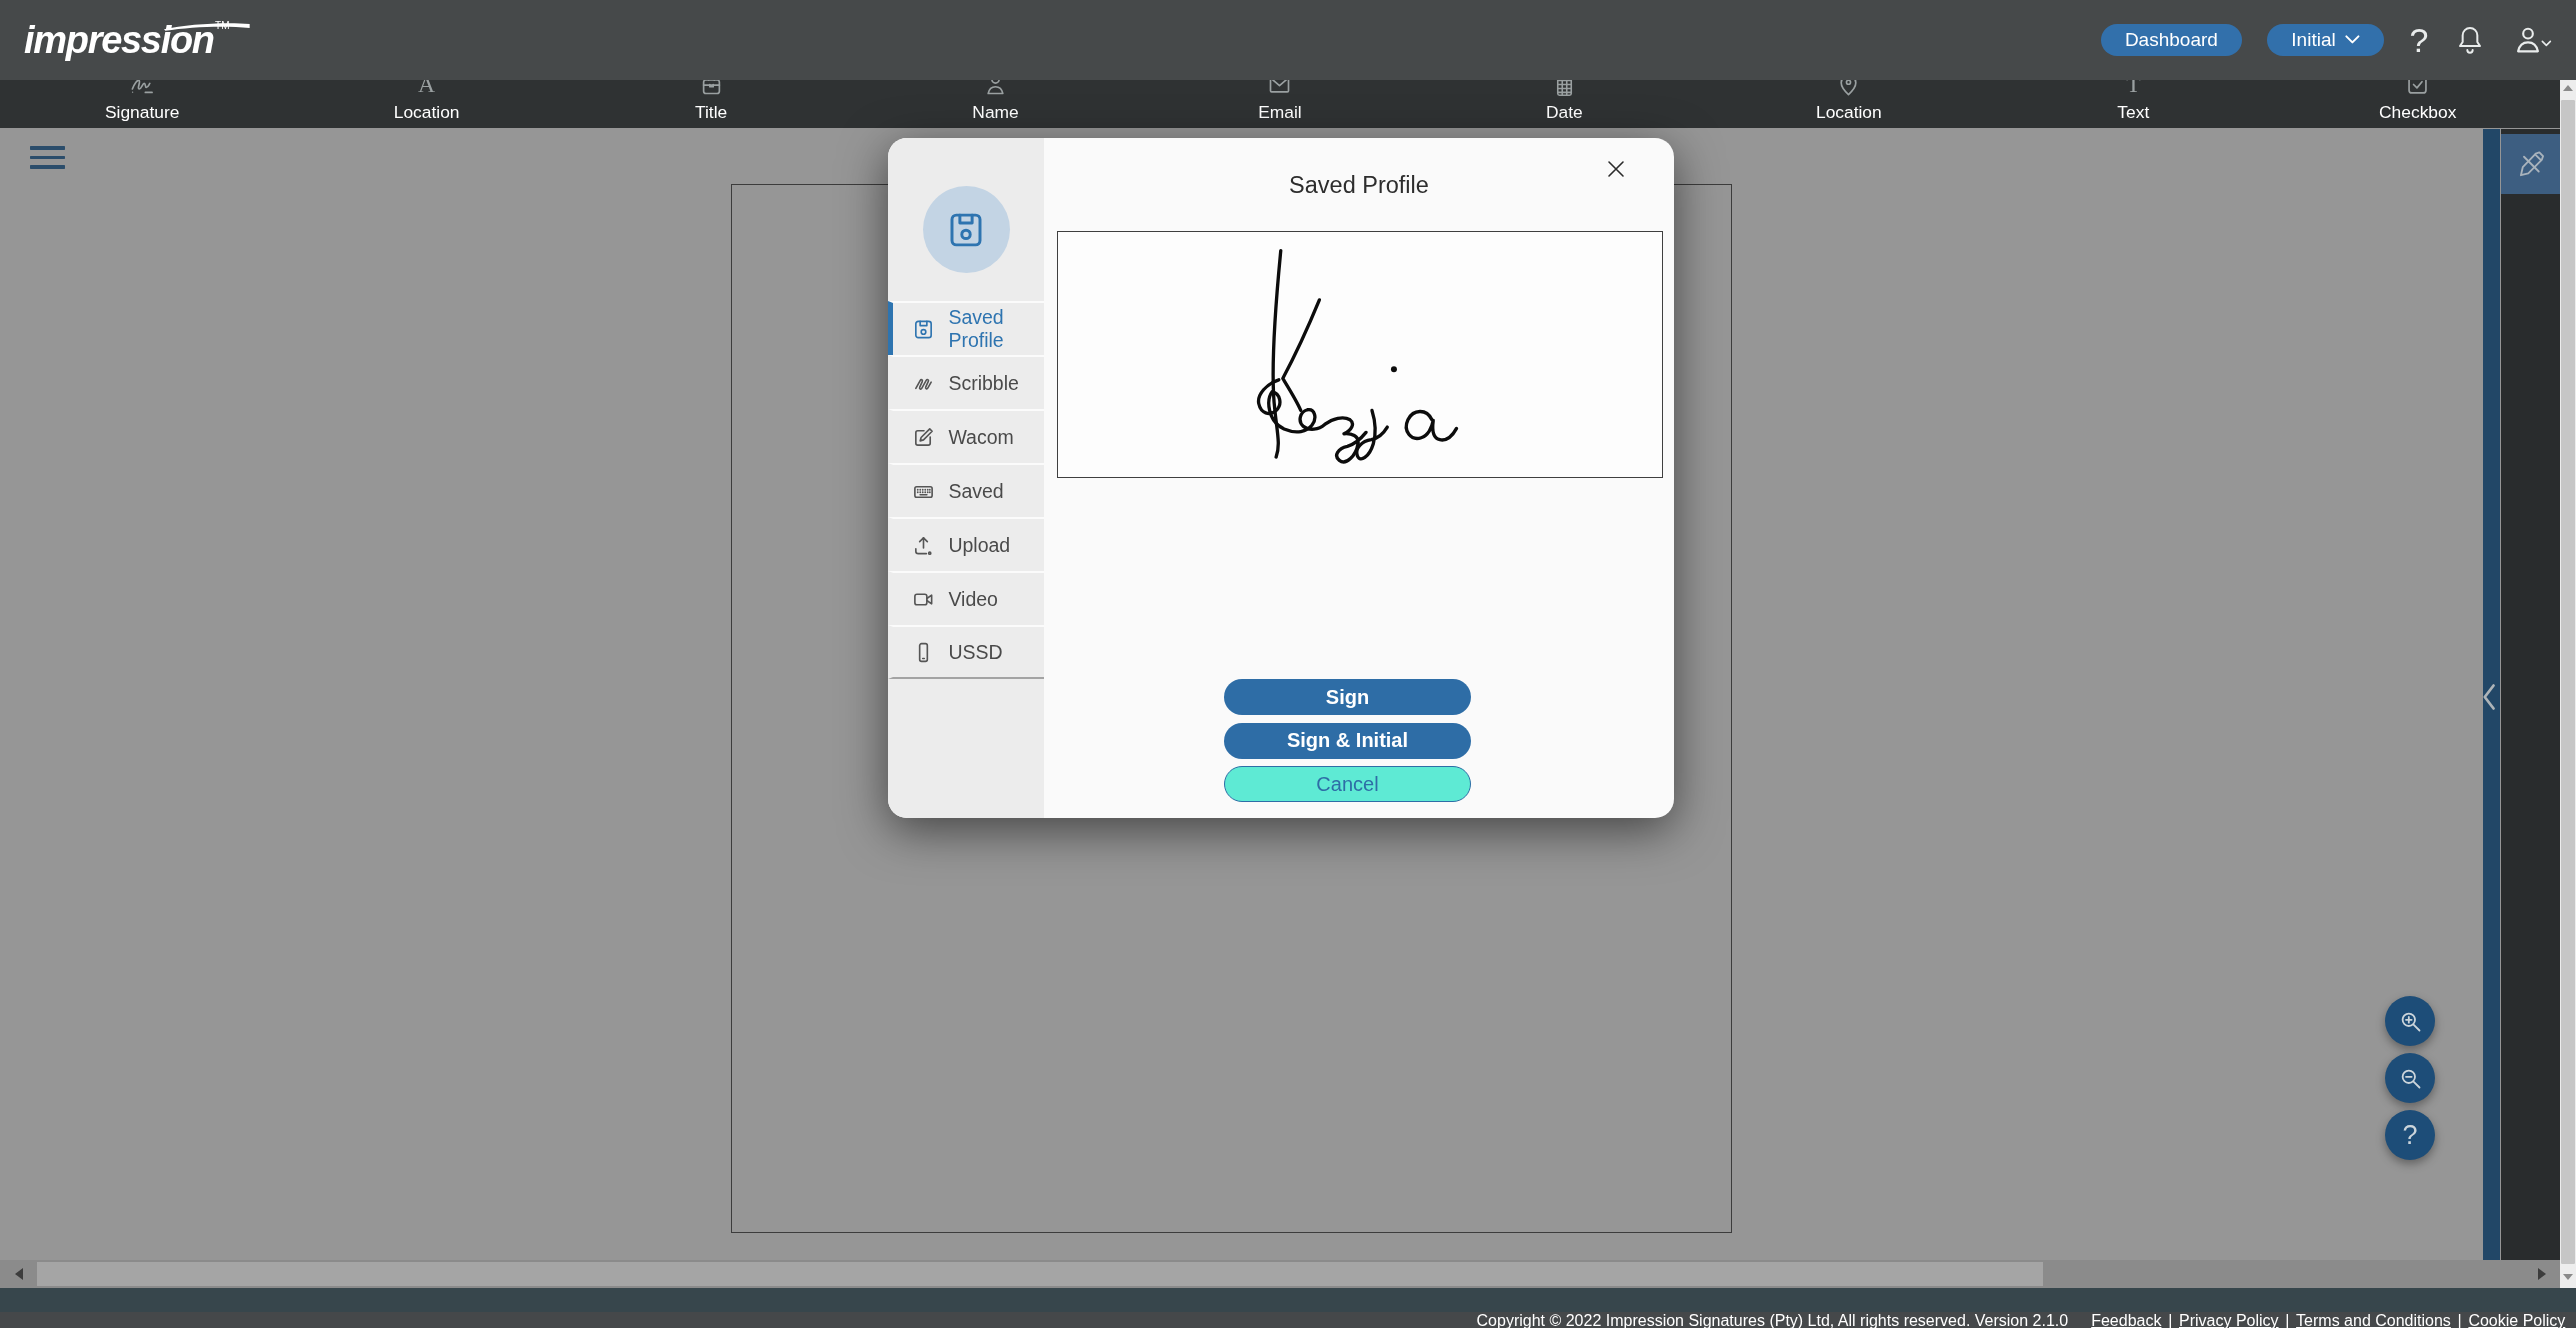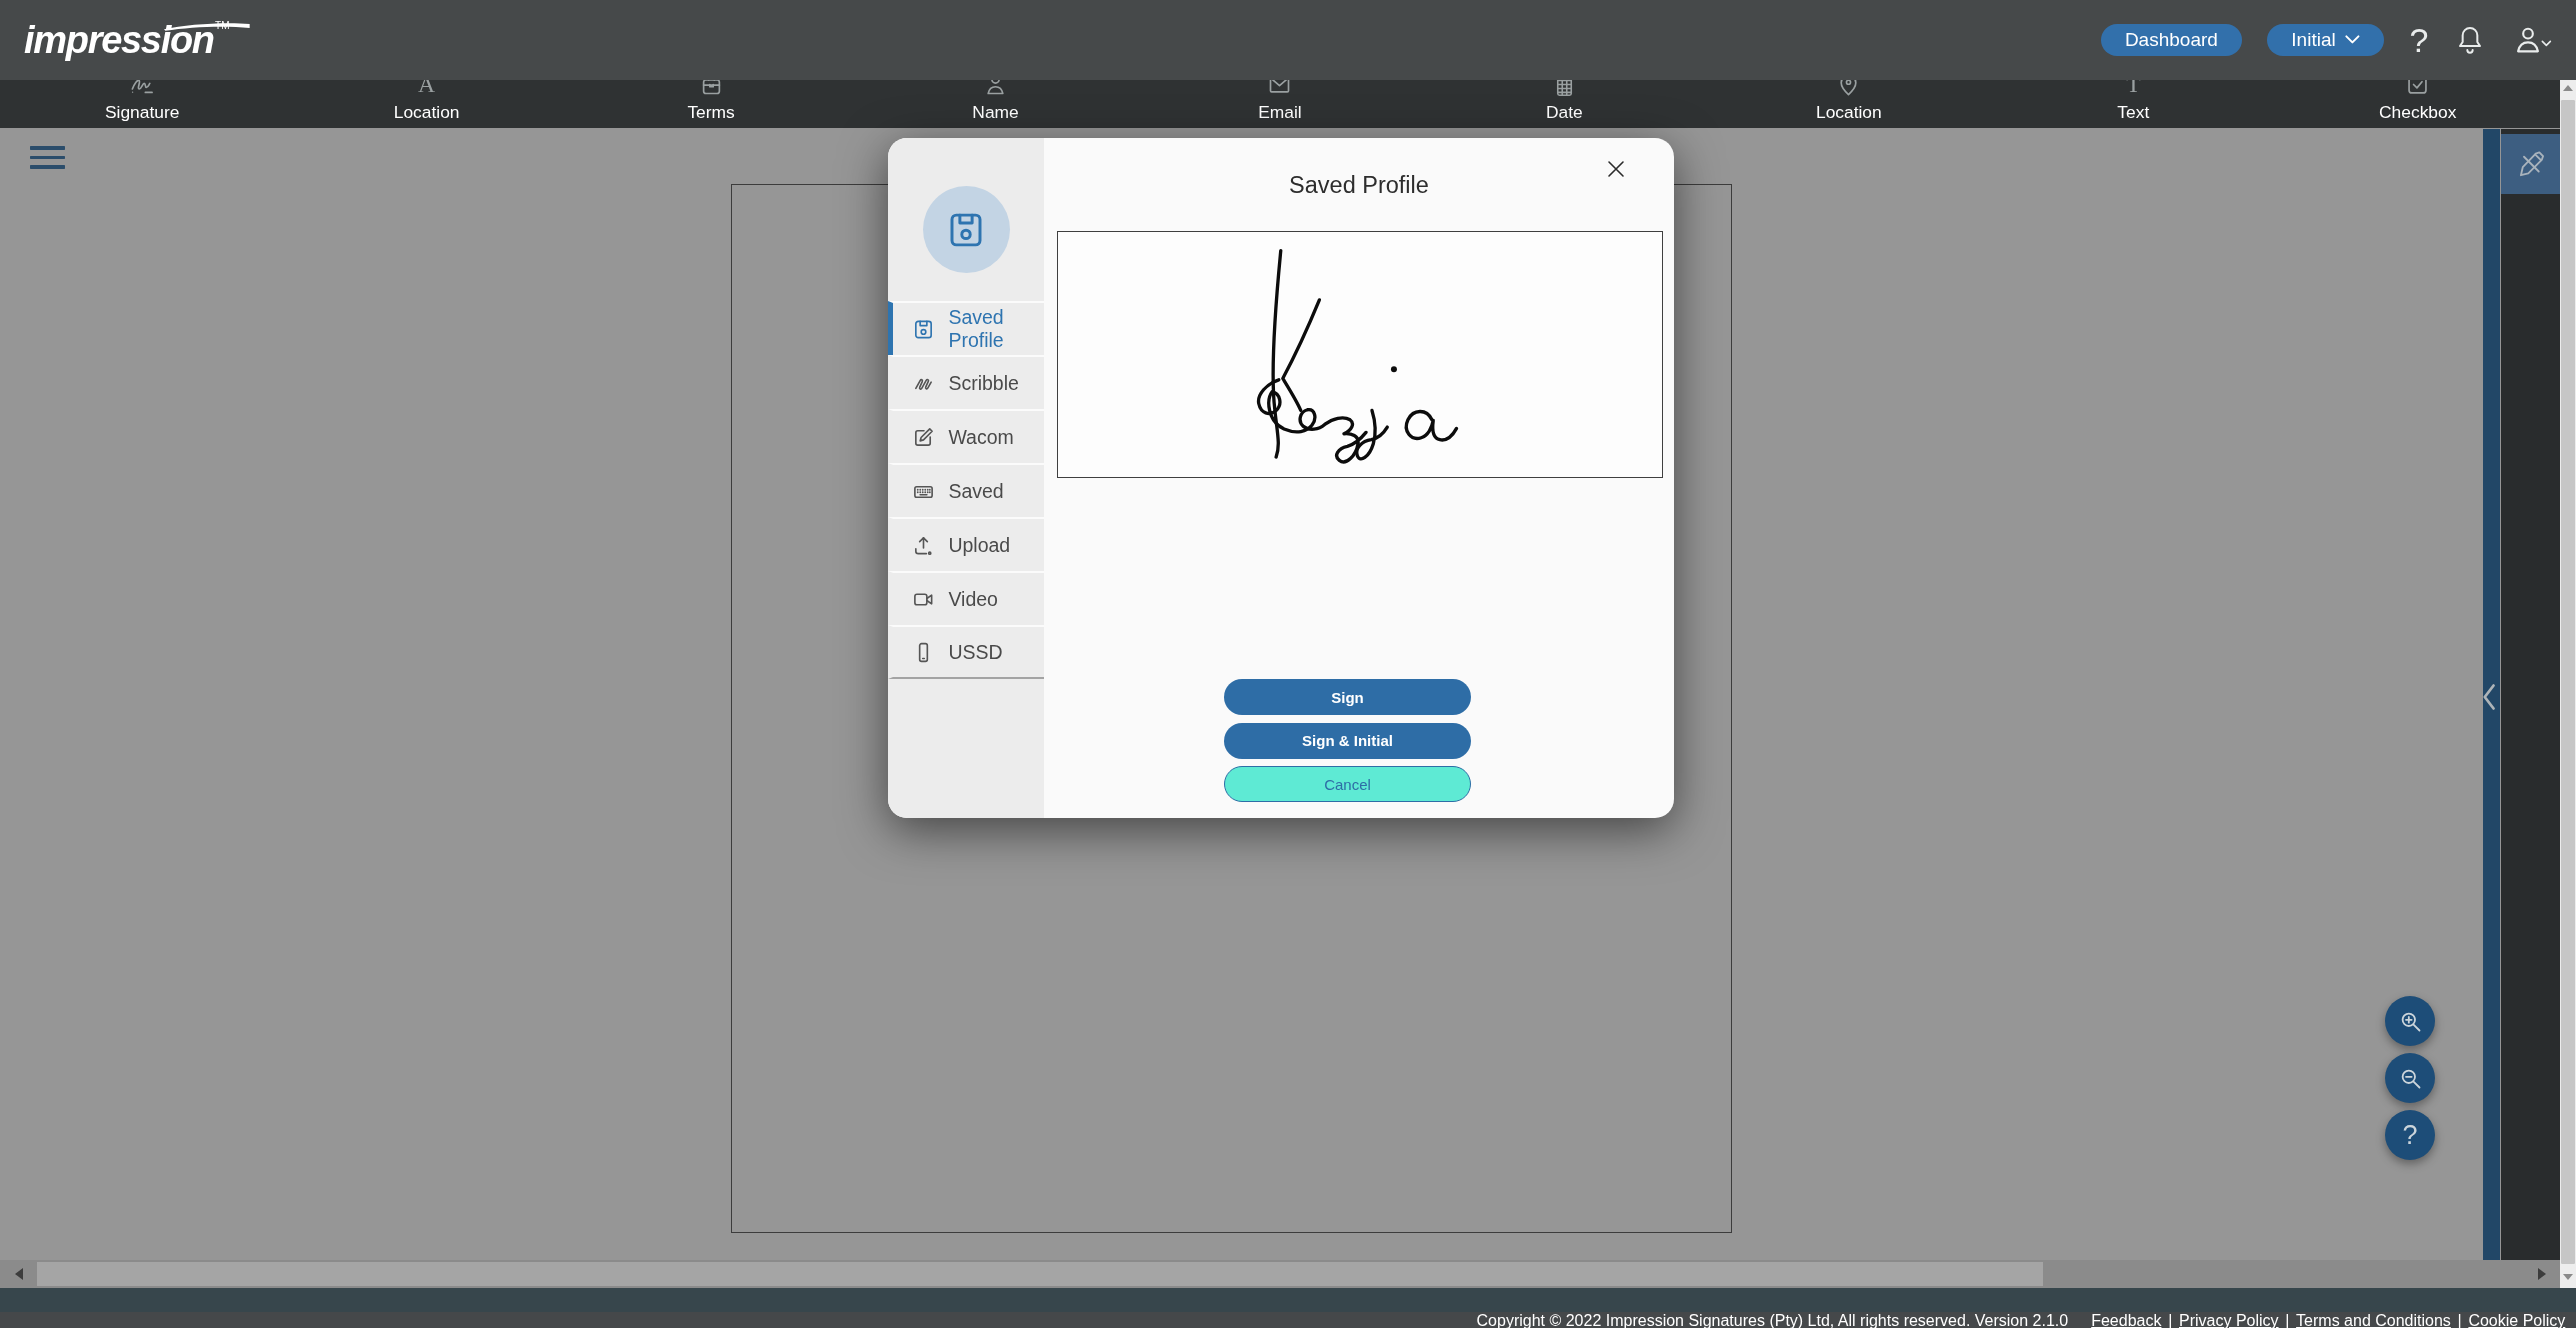--- a/index.html
+++ b/index.html
@@ -74,21 +74,21 @@
     background: none; border: none; cursor: pointer; color: #2b2b2b;
     display: flex; align-items: center; justify-content: center;
   }
   .sig-box {
     position: absolute; left: 12.7px; top: 93px; width: 606px; height: 247px;
     background: #fdfdfd; border: 1.3px solid #3f3f3f;
   }
   .sig-box svg { width: 100%; height: 100%; color: #0c0c0c; }
   .modal-btns { position: absolute; left: 180px; top: 541px; width: 247px; display: flex; flex-direction: column; gap: 7.4px; }
   .m-btn {
-    height: 36px; border-radius: 18px; font-size: 15px; font-weight: 600; cursor: pointer;
+    height: 36px; border-radius: 18px; font-size: 20px; font-weight: 600; cursor: pointer;
     font-family: "Liberation Sans", sans-serif;
   }
   .m-btn.primary { background: #2e6da6; color: #ffffff; border: none; }
   .m-btn.ghost { background: #5eead4; color: #2e6da6; border: 1.3px solid #2e6da6; font-weight: 400; }
 
   
   .float-btn {
     position: absolute; width: 50px; height: 50px; border-radius: 50%;
     background: #1d4d78; border: none; color: #ccd5db; cursor: pointer;
     display: flex; align-items: center; justify-content: center;
@@ -189,21 +189,21 @@
   </div>
   <div class="tool-item">
     <span class="t-icon">
         <svg width="27" height="27" viewBox="0 0 24 24" fill="none" stroke="currentColor" stroke-width="1.5" stroke-linecap="round" stroke-linejoin="round">
           <rect x="5" y="8" width="14" height="12" rx="2"></rect>
           <path d="M9.5 8V5.5h5V8"></path>
           <path d="M5 12.5h14"></path>
           <path d="M10.5 12v2h3v-2"></path>
         </svg>
       </span>
-    <span class="t-label">Terms</span>
+    <span class="t-label">Title</span>
   </div>
   <div class="tool-item">
     <span class="t-icon">
         <svg width="27" height="27" viewBox="0 0 24 24" fill="none" stroke="currentColor" stroke-width="1.5" stroke-linecap="round" stroke-linejoin="round">
           <circle cx="12" cy="7.5" r="3.2"></circle>
           <path d="M5.5 20c.8-4 3.3-6 6.5-6s5.7 2 6.5 6z"></path>
         </svg>
       </span>
     <span class="t-label">Name</span>
   </div>

